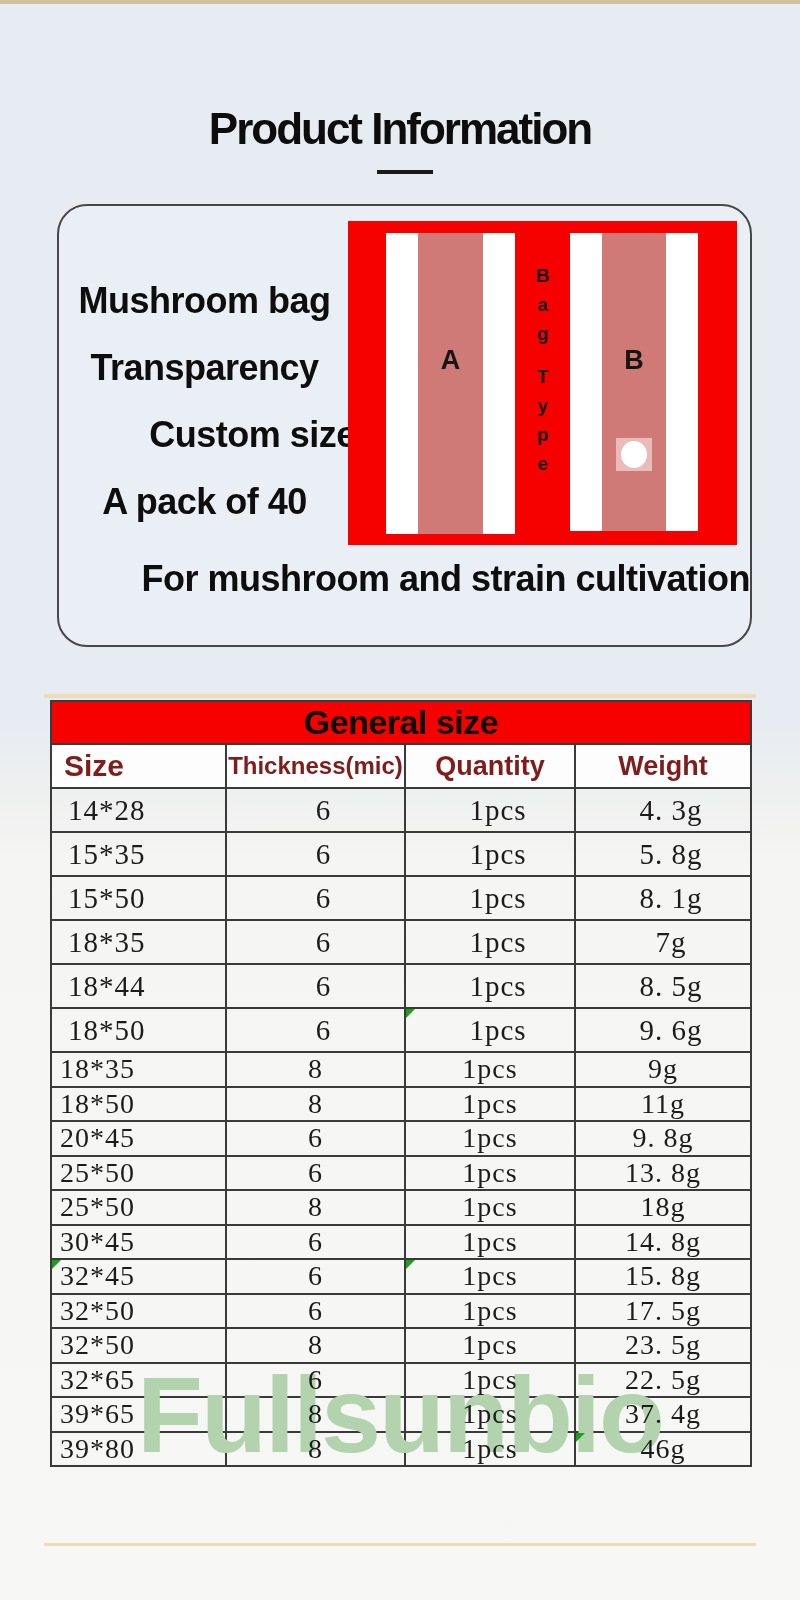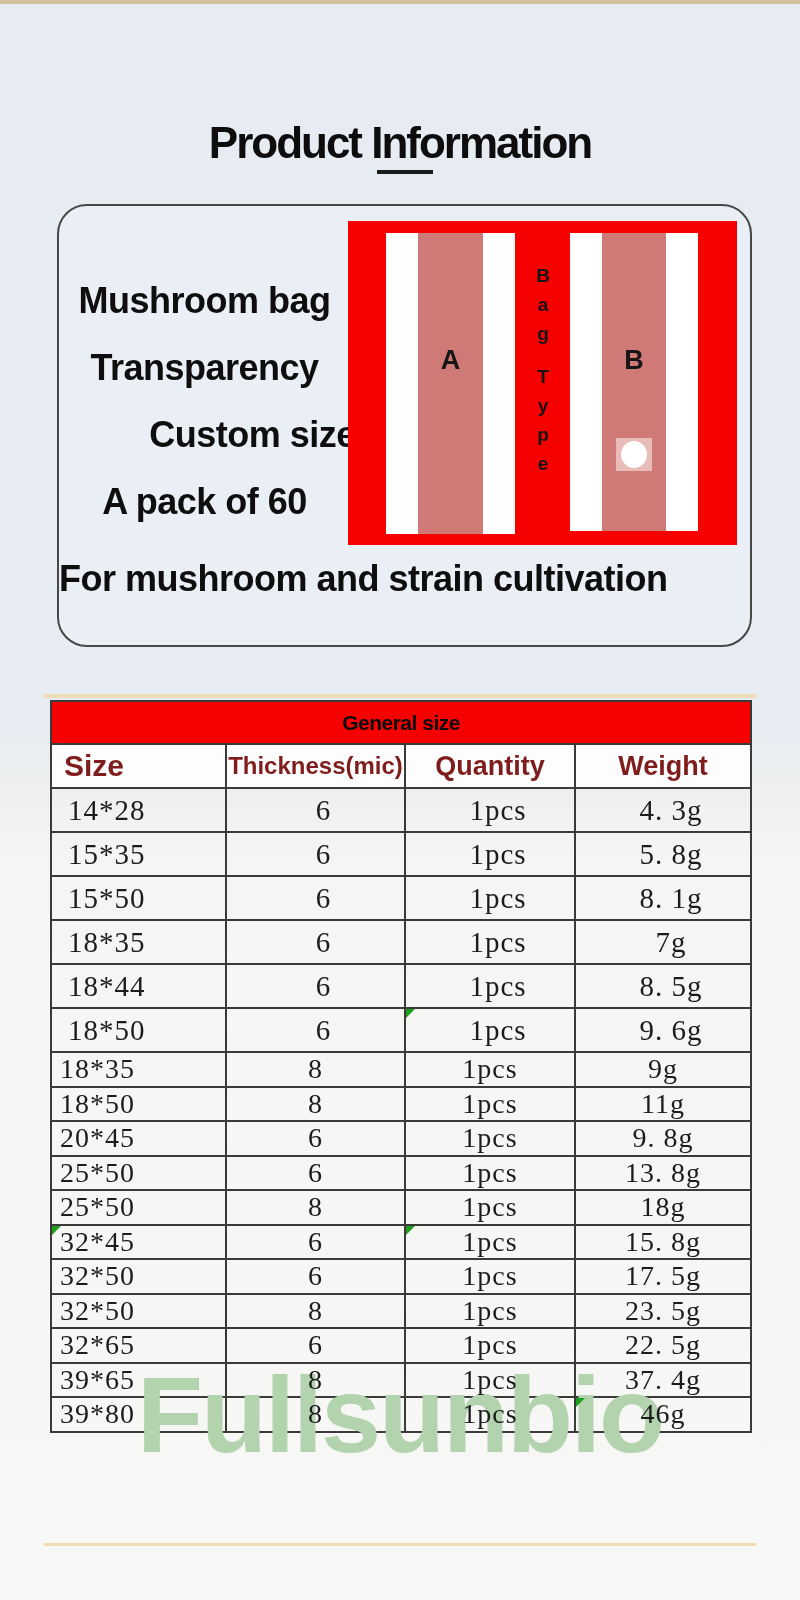--- a/index.html
+++ b/index.html
@@ -5,30 +5,30 @@
   html,body{margin:0;padding:0;}
   body{
     width:800px;height:1600px;overflow:hidden;position:relative;
     font-family:"Liberation Sans",sans-serif;
     background:linear-gradient(180deg,#e7ebf2 0px,#e7ebf2 720px,#eef0ef 790px,#f5f5f3 860px,#f7f7f5 1600px);
   }
   .abs{position:absolute;}
   
   .top-strip{left:0;top:0;width:800px;height:4px;background:#d3c09c;}
   
-  .page-title{left:0;top:118px;width:800px;text-align:center;
+  .page-title{left:0;top:104px;width:800px;text-align:center;
     font-size:44px;font-weight:bold;letter-spacing:-2px;color:#0d0d0d;}
   .title-underline{left:377px;top:170px;width:56px;height:4px;background:#1a1a1a;}
   
   .info-box{left:57px;top:204px;width:691px;height:439px;
     border:2px solid #474747;border-radius:30px;background:#eaeef5;}
   .feature{left:0;width:291px;text-align:center;font-size:36px;font-weight:bold;
     letter-spacing:-0.5px;color:#0e0e0e;line-height:40px;}
   .feature.f0{top:75px;} .feature.f1{top:142px;} .feature.f2{top:209px;margin-left:48px;} .feature.f3{top:276px;}
-  .box-footer{left:0;top:352px;width:100%;text-align:left;font-size:36px;
+  .box-footer{left:0;top:352px;width:100%;text-align:right;font-size:36px;
     font-weight:bold;letter-spacing:-0.5px;color:#0e0e0e;line-height:42px;}
   
   .red-panel{left:289px;top:15px;width:389px;height:324px;background:#f70000;}
   .bag{position:absolute;display:flex;}
   .bag-a{left:38px;top:12px;width:129px;height:301px;}
   .bag-b{left:222px;top:12px;width:128px;height:298px;}
   .bag .edge{width:32px;background:#ffffff;}
   .bag .film{position:relative;background:#d07a78;}
   .bag-a .film{width:65px;} .bag-b .film{width:64px;}
   .bag-label{position:absolute;top:112px;left:0;width:100%;text-align:center;
@@ -39,21 +39,21 @@
   .filter-patch{position:absolute;left:14px;top:205px;width:36px;height:33px;
     background:#e9bcba;display:flex;align-items:center;justify-content:center;}
   .filter-circle{width:26px;height:27px;border-radius:50%;background:#ffffff;}
   
   .tan-line-top{left:44px;top:694px;width:712px;height:4px;background:#eedcb4;}
   .tan-line-bottom{left:44px;top:1543px;width:712px;height:3px;background:#eedcb4;}
   .size-table-wrap{left:50px;top:700px;width:700px;}
   table.size-table{width:700px;border-collapse:collapse;table-layout:fixed;}
   table.size-table td,table.size-table th{border:2px solid #3a3a3a;padding:0;overflow:hidden;}
   .table-title-row td{height:41px;background:#f70000;text-align:center;}
-  .table-title{font-size:21px;font-weight:bold;color:#0b0b0b;letter-spacing:-0.5px;}
+  .table-title{font-size:34px;font-weight:bold;color:#0b0b0b;letter-spacing:-0.5px;}
   .head-row th{height:42px;background:#fdfdfd;color:#7f1d1d;font-weight:bold;
     font-family:Liberation Sans, sans-serif;}
   .head-row th.col-size{text-align:left;padding-left:12px;font-size:30px;}
   .head-row th.col-thickness{font-size:24px;}
   .head-row th.col-quantity,.head-row th.col-weight{font-size:27px;}
   .data-row td{background:transparent;font-family:"Liberation Serif",serif;
     font-size:29px;color:#1c1c1c;letter-spacing:1px;text-align:center;position:relative;}
   .data-row td.size-cell{text-align:left;padding-left:8px;}
   .data-row.tall td{height:42px;padding-left:16px;}
   .data-row.short td{height:32.5px;font-size:28px;}
@@ -69,21 +69,21 @@
 
 <div class="abs top-strip"></div>
 
 <div class="abs page-title">Product Information</div>
 <div class="abs title-underline"></div>
 
 <div class="abs info-box">
   <div class="abs feature f1">Transparency</div>
   <div class="abs feature f0">Mushroom bag</div>
   <div class="abs feature f2">Custom size</div>
-  <div class="abs feature f3">A pack of 60</div>
+  <div class="abs feature f3">A pack of 40</div>
   <div class="abs box-footer">For mushroom and strain cultivation</div>
 
   <div class="abs red-panel">
     <div class="bag bag-a">
       <div class="edge"></div>
       <div class="film">
         <div class="bag-label">A</div>
       </div>
       <div class="edge"></div>
     </div>
@@ -198,20 +198,26 @@
           <td class="quantity-cell"><span class="cell-text">1pcs</span></td>
           <td class="weight-cell"><span class="cell-text">13. 8g</span></td>
         </tr>
         <tr class="data-row short">
           <td class="size-cell"><span class="cell-text">25*50</span></td>
           <td class="thickness-cell"><span class="cell-text">8</span></td>
           <td class="quantity-cell"><span class="cell-text">1pcs</span></td>
           <td class="weight-cell"><span class="cell-text">18g</span></td>
         </tr>
         <tr class="data-row short">
+          <td class="size-cell"><span class="cell-text">30*45</span></td>
+          <td class="thickness-cell"><span class="cell-text">6</span></td>
+          <td class="quantity-cell"><span class="cell-text">1pcs</span></td>
+          <td class="weight-cell"><span class="cell-text">14. 8g</span></td>
+        </tr>
+        <tr class="data-row short">
           <td class="size-cell"><div class="marker"></div><span class="cell-text">32*45</span></td>
           <td class="thickness-cell"><span class="cell-text">6</span></td>
           <td class="quantity-cell"><div class="marker"></div><span class="cell-text">1pcs</span></td>
           <td class="weight-cell"><span class="cell-text">15. 8g</span></td>
         </tr>
         <tr class="data-row short">
           <td class="size-cell"><span class="cell-text">32*50</span></td>
           <td class="thickness-cell"><span class="cell-text">6</span></td>
           <td class="quantity-cell"><span class="cell-text">1pcs</span></td>
           <td class="weight-cell"><span class="cell-text">17. 5g</span></td>

